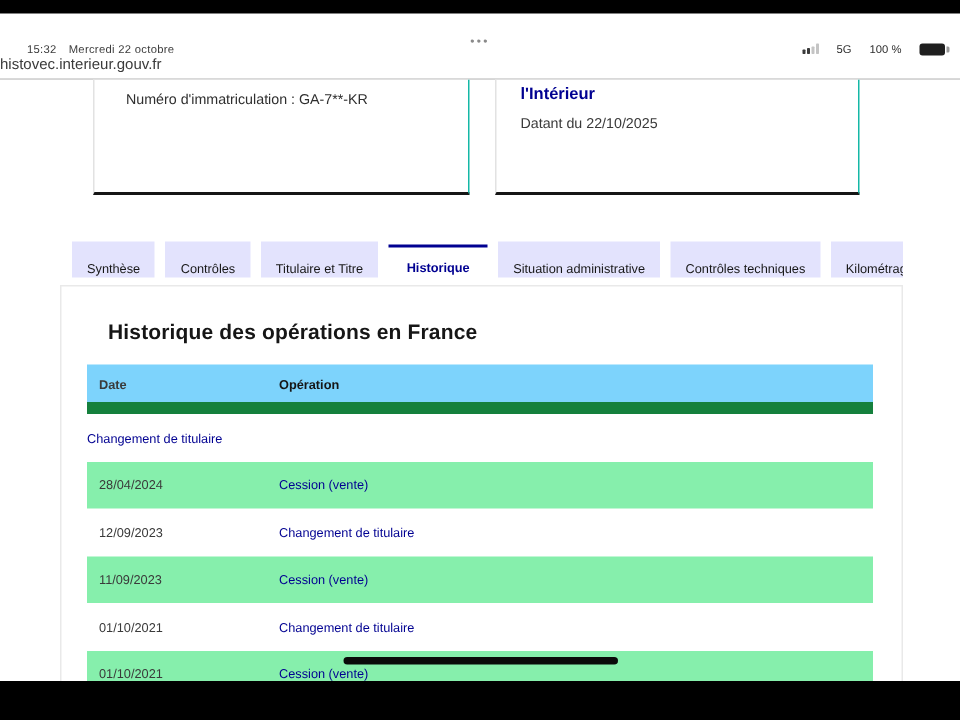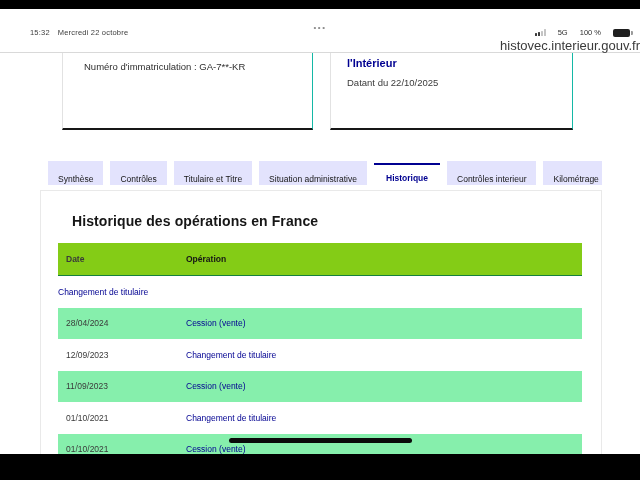--- a/index.html
+++ b/index.html
@@ -8,30 +8,30 @@
   #stage {
     position:relative; width:640px; height:480px; background:#000;
     overflow:hidden; margin:0 auto;
   }
   
   .statusbar {
     position:absolute; left:0; top:9px; width:640px; height:44px;
     background:#fff; border-bottom:1px solid #d9d9d9;
   }
   .sb-left {
-    position:absolute; left:30px; top:19px; font-size:7.5px; color:#3c3c3c;
+    position:absolute; left:18px; top:19px; font-size:7.5px; color:#3c3c3c;
     display:flex; gap:8px; font-weight:500; letter-spacing:.2px;
   }
   .sb-dots {
     position:absolute; left:0; right:0; top:14px; text-align:center;
     font-size:8px; color:#8a8a8a; letter-spacing:1.5px;
   }
   .sb-url {
-    position:absolute; left:0; right:0; top:29px; text-align:right;
-    font-size:13px; color:#3a3a3a;
+    position:absolute; left:0; right:0; top:29px; text-align:left;
+    font-size:10px; color:#3a3a3a;
   }
   .sb-right {
     position:absolute; right:10px; top:19px; display:flex; align-items:center; gap:12px;
     font-size:7.5px; color:#2e2e2e; font-weight:500;
   }
   .signal { display:flex; align-items:flex-end; gap:1px; height:7px; }
   .signal i { display:block; width:2px; border-radius:.5px; }
   .signal i:nth-child(1){ height:3px; background:#3a3a3a; }
   .signal i:nth-child(2){ height:4px; background:#3a3a3a; }
   .signal i:nth-child(3){ height:5px; background:#c4c4c4; }
@@ -76,22 +76,22 @@
     position:absolute; left:40px; top:137px; width:562px; height:300px;
     background:#fff; border:1px solid #e9e9e9; border-bottom:none;
     height:343px;
   }
   .panel h1 {
     position:absolute; left:31px; top:22px; font-size:14px; font-weight:700;
     color:#161616; letter-spacing:.1px;
   }
   .table { position:absolute; left:17px; top:52px; width:524px; }
   .thead {
-    display:flex; height:33px; align-items:center; background:#84cc16;
-    border-bottom:1px solid #15803d; font-size:8.5px; font-weight:700; color:#161616;
+    display:flex; height:33px; align-items:center; background:#7dd3fc;
+    border-bottom:8px solid #15803d; font-size:8.5px; font-weight:700; color:#161616;
   }
   .trow { display:flex; height:31.5px; align-items:center; font-size:8.5px; }
   .trow.alt { background:#86efac; }
   .c-date { width:128px; padding-left:8px; color:#3a3a3a; }
   .c-op   { flex:1; }
   .op-link{ color:#000091; cursor:pointer; }
   
   .home-indicator {
     position:absolute; left:229px; top:385px; width:183px; height:5px;
     background:#0a0a0a; border-radius:3px; z-index:5;
@@ -130,23 +130,23 @@
 
     <div class="doc-card card-right">
       <div class="card-title">l'Intérieur</div>
       <div class="card-sub">Datant du 22/10/2025</div>
     </div>
 
     <div class="tabsbar">
         <span class="tab">Synthèse</span>
         <span class="tab">Contrôles</span>
         <span class="tab">Titulaire et Titre</span>
+        <span class="tab active">Historique</span>
         <span class="tab">Situation administrative</span>
-        <span class="tab active">Historique</span>
-        <span class="tab">Contrôles interieur</span>
+        <span class="tab">Contrôles techniques</span>
         <span class="tab">Kilométrage</span>
       </div>
 
     <div class="panel">
       <h1>Historique des opérations en France</h1>
       <div class="table">
         <div class="thead">
           <div class="c-date">Date</div>
           <div class="c-op">Opération</div>
         </div>

